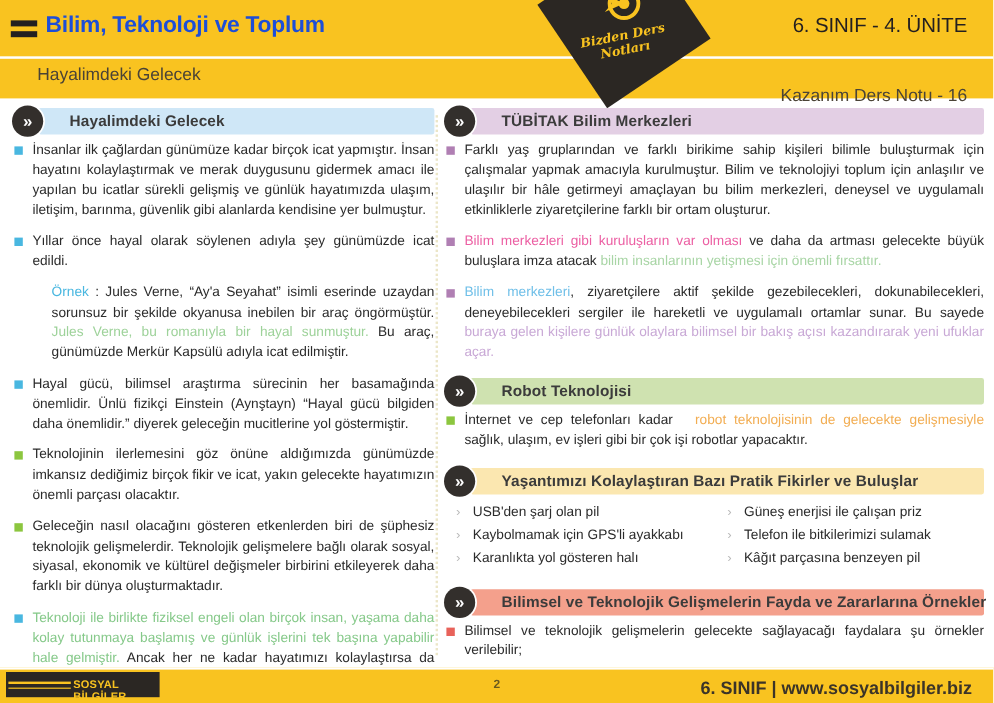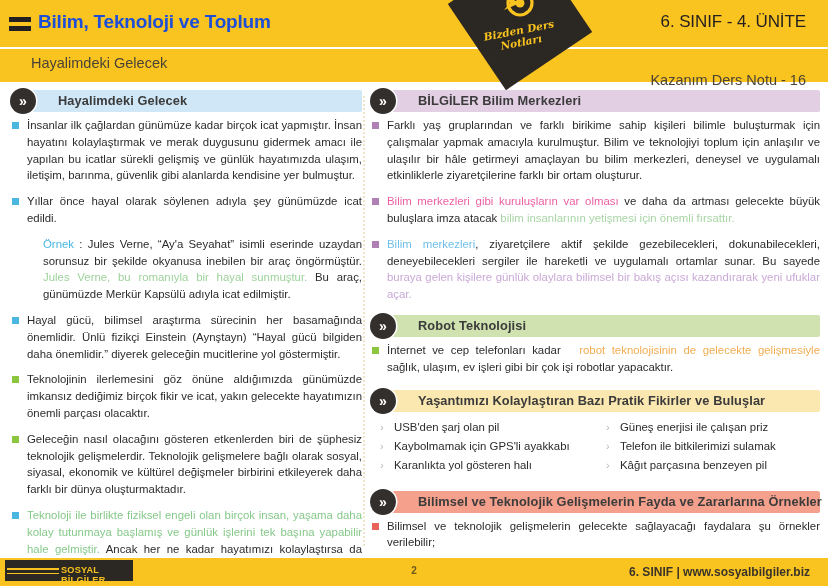--- a/index.html
+++ b/index.html
@@ -156,21 +156,21 @@
   .footer-logo-text{
     position:absolute;left:56px;top:5px;
     color:#f9c320;font-size:9.2px;font-weight:bold;letter-spacing:0.2px;
   }
   .footer-page{
     position:absolute;left:0;top:9px;width:828px;text-align:center;
     font-size:10px;color:#6b5a1e;font-weight:bold;
   }
   .footer-right{
     position:absolute;right:18px;top:9px;
-    font-size:12px;color:#3b3428;font-weight:bold;
+    font-size:15px;color:#3b3428;font-weight:bold;
   }
 </style>
 </head>
 <body>
 
 <div class="page">
 
   <div class="header-band"></div>
   <div class="equals-mark">
     <span></span>
@@ -240,21 +240,21 @@
       <p class="txt"><span class="c-green2">Teknoloji ile birlikte fiziksel engeli olan birçok insan, yaşama daha kolay tutunmaya başlamış ve günlük işlerini tek başına yapabilir hale gelmiştir.</span><span> Ancak her ne kadar hayatımızı kolaylaştırsa da </span><span class="c-magenta">teknolojiyi doğru kullanmadığımızda hem kendimize hem de çevreye zarar verebiliriz.</span></p>
     </div>
 
   </div>
 
   <div class="col-right">
 
     <div class="sec">
       <div class="sec-bar" style="background:#e3cfe4"></div>
       <div class="sec-badge">»</div>
-      <div class="sec-label">BİLGİLER Bilim Merkezleri</div>
+      <div class="sec-label">TÜBİTAK Bilim Merkezleri</div>
     </div>
 
     <div class="item">
       <span class="bullet" style="background:#b07fb3"></span>
       <p class="txt">Farklı yaş gruplarından ve farklı birikime sahip kişileri bilimle buluşturmak için çalışmalar yapmak amacıyla kurulmuştur. Bilim ve teknolojiyi toplum için anlaşılır ve ulaşılır bir hâle getirmeyi amaçlayan bu bilim merkezleri, deneysel ve uygulamalı etkinliklerle ziyaretçilerine farklı bir ortam oluşturur.</p>
     </div>
 
     <div class="item">
       <span class="bullet" style="background:#b07fb3"></span>
       <p class="txt"><span class="c-magenta">Bilim merkezleri gibi kuruluşların var olması</span><span> ve daha da artması gelecekte büyük buluşlara imza atacak </span><span class="c-grn-lt">bilim insanlarının yetişmesi için önemli fırsattır.</span></p>

